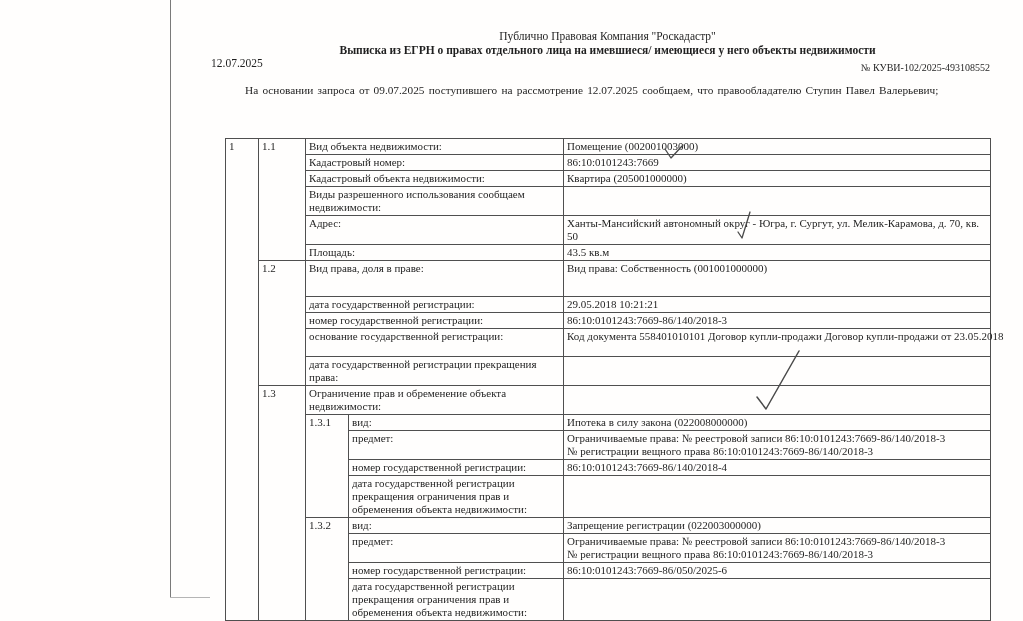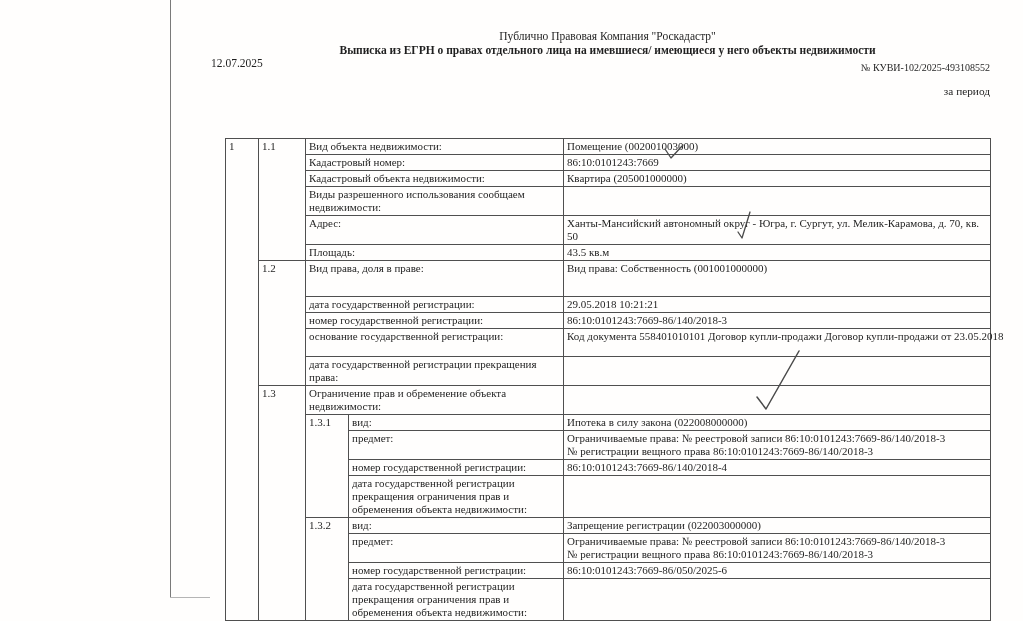--- a/index.html
+++ b/index.html
@@ -55,21 +55,21 @@
 
   <div class="frame-v"></div>
   <div class="frame-h"></div>
 
   <div class="hdr org" style="position:absolute;">Публично Правовая Компания "Роскадастр"</div>
   <div class="hdr title" style="position:absolute;">Выписка из ЕГРН о правах отдельного лица на имевшиеся/ имеющиеся у него объекты недвижимости</div>
   <div class="date">12.07.2025</div>
   <div class="docnum">№ КУВИ-102/2025-493108552</div>
 
   <div class="intro">
-    <div class="l2">за период</div>
+    <div class="l1">На основании запроса от 09.07.2025 поступившего на рассмотрение 12.07.2025 сообщаем, что правообладателю Ступин Павел Валерьевич;</div>
   </div>
 
   <table class="egrn">
     <colgroup>
       <col style="width:33px">
         <col style="width:47px">
         <col style="width:43px">
         <col style="width:215px">
         <col style="width:427px">
     </colgroup>

